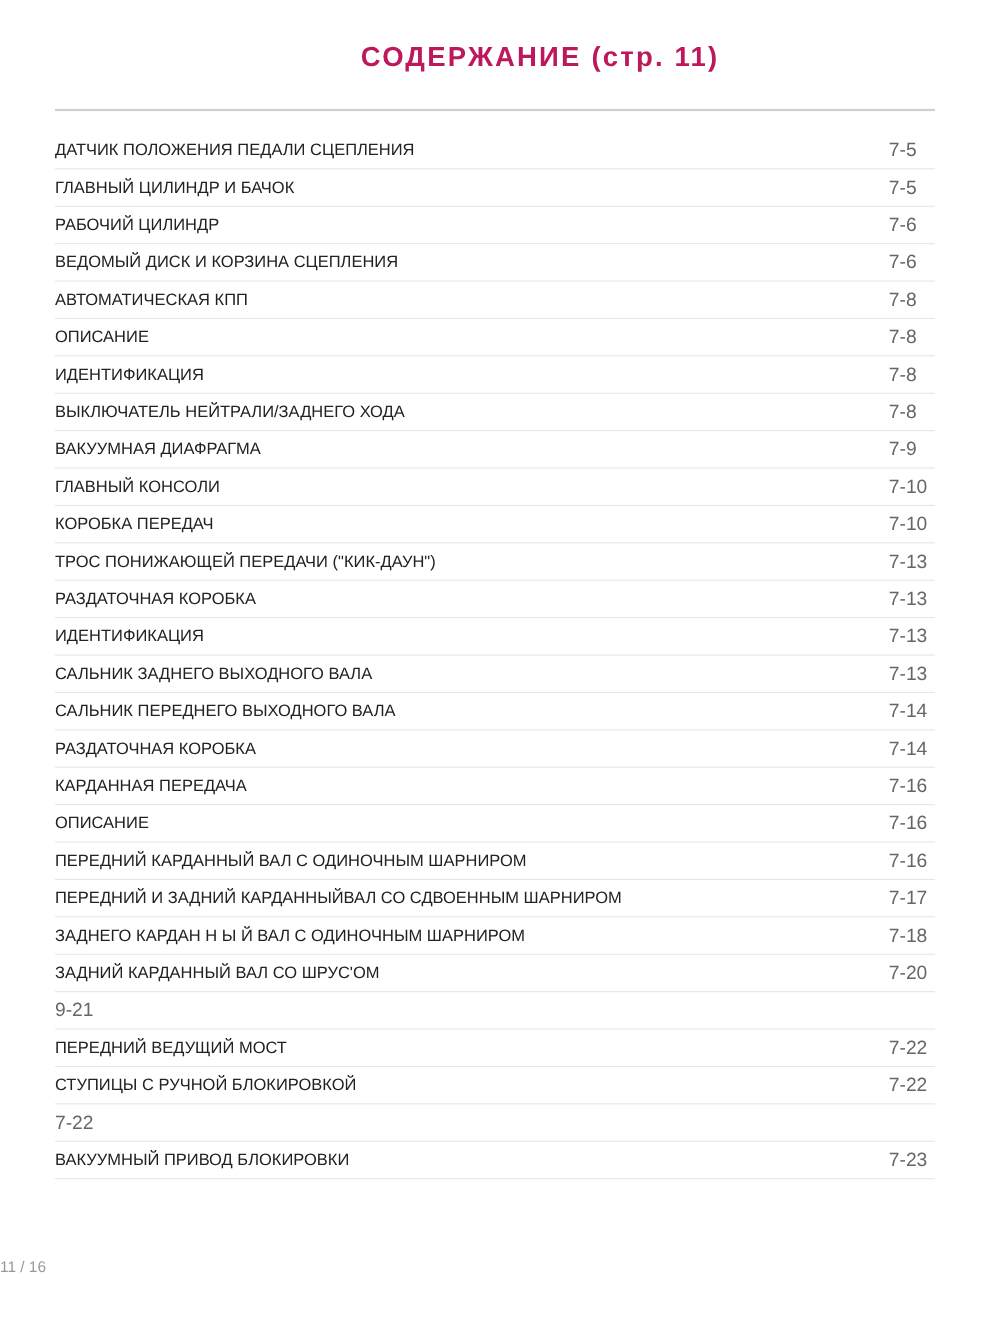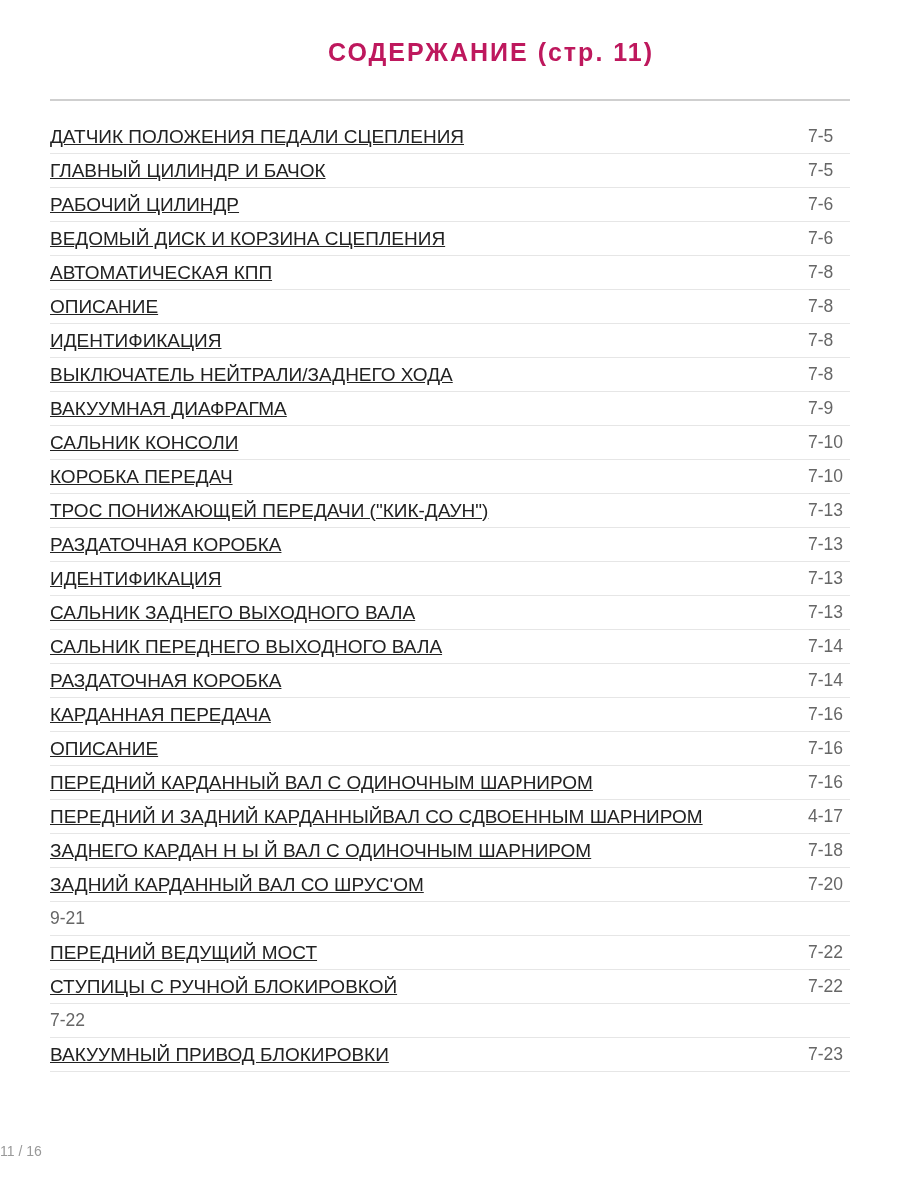--- a/index.html
+++ b/index.html
@@ -1,21 +1,21 @@
 <!DOCTYPE html>
 <html><head>
 <meta charset="utf-8">
 <style>
   html, body { margin:0; padding:0; background:#ffffff; }
   body { width:900px; height:1200px; position:relative; font-family:"Liberation Sans", sans-serif; color:#222; overflow:hidden; }
   .title { position:absolute; top:38px; left:0; width:900px; text-align:center; font-size:25px; font-weight:bold; letter-spacing:2px; color:#be185d;padding-left:41px; }
   .rule { position:absolute; top:99px; left:50px; width:800px; height:2px; background:#cfcfcf; }
   .toc { position:absolute; top:120px; left:50px; width:800px; }
   .row { display:flex; justify-content:space-between; align-items:center; height:33px; border-bottom:1px solid #e6e6e6; }
-  .row .label { font-size:19px; color:#222; white-space:nowrap;text-decoration:underline; }
+  .row .label { font-size:15px; color:#222; white-space:nowrap; }
   .row .page { font-size:17.5px; color:#666; width:40px; text-align:left; margin-right:2px; }
   .footer { position:absolute; top:1143px; left:0; width:900px; text-align:left; font-size:14px; color:#999; }
 </style>
 </head>
 <body>
 
 <div class="title">СОДЕРЖАНИЕ (стр. 11)</div>
 <div class="rule"></div>
 
 <div class="toc" id="toc">
@@ -49,21 +49,21 @@
     </div>
     <div class="row">
       <span class="label">ВЫКЛЮЧАТЕЛЬ НЕЙТРАЛИ/ЗАДНЕГО ХОДА</span>
       <span class="page">7-8</span>
     </div>
     <div class="row">
       <span class="label">ВАКУУМНАЯ ДИАФРАГМА</span>
       <span class="page">7-9</span>
     </div>
     <div class="row">
-      <span class="label">САЛЬНИК КОНСОЛИ</span>
+      <span class="label">ГЛАВНЫЙ КОНСОЛИ</span>
       <span class="page">7-10</span>
     </div>
     <div class="row">
       <span class="label">КОРОБКА ПЕРЕДАЧ</span>
       <span class="page">7-10</span>
     </div>
     <div class="row">
       <span class="label">ТРОС ПОНИЖАЮЩЕЙ ПЕРЕДАЧИ ("КИК-ДАУН")</span>
       <span class="page">7-13</span>
     </div>
@@ -94,21 +94,21 @@
     <div class="row">
       <span class="label">ОПИСАНИЕ</span>
       <span class="page">7-16</span>
     </div>
     <div class="row">
       <span class="label">ПЕРЕДНИЙ КАРДАННЫЙ ВАЛ С ОДИНОЧНЫМ ШАРНИРОМ</span>
       <span class="page">7-16</span>
     </div>
     <div class="row">
       <span class="label">ПЕРЕДНИЙ И ЗАДНИЙ КАРДАННЫЙВАЛ СО СДВОЕННЫМ ШАРНИРОМ</span>
-      <span class="page">4-17</span>
+      <span class="page">7-17</span>
     </div>
     <div class="row">
       <span class="label">ЗАДНЕГО КАРДАН Н Ы Й ВАЛ С ОДИНОЧНЫМ ШАРНИРОМ</span>
       <span class="page">7-18</span>
     </div>
     <div class="row">
       <span class="label">ЗАДНИЙ КАРДАННЫЙ ВАЛ СО ШРУС'ОМ</span>
       <span class="page">7-20</span>
     </div>
     <div class="row">

